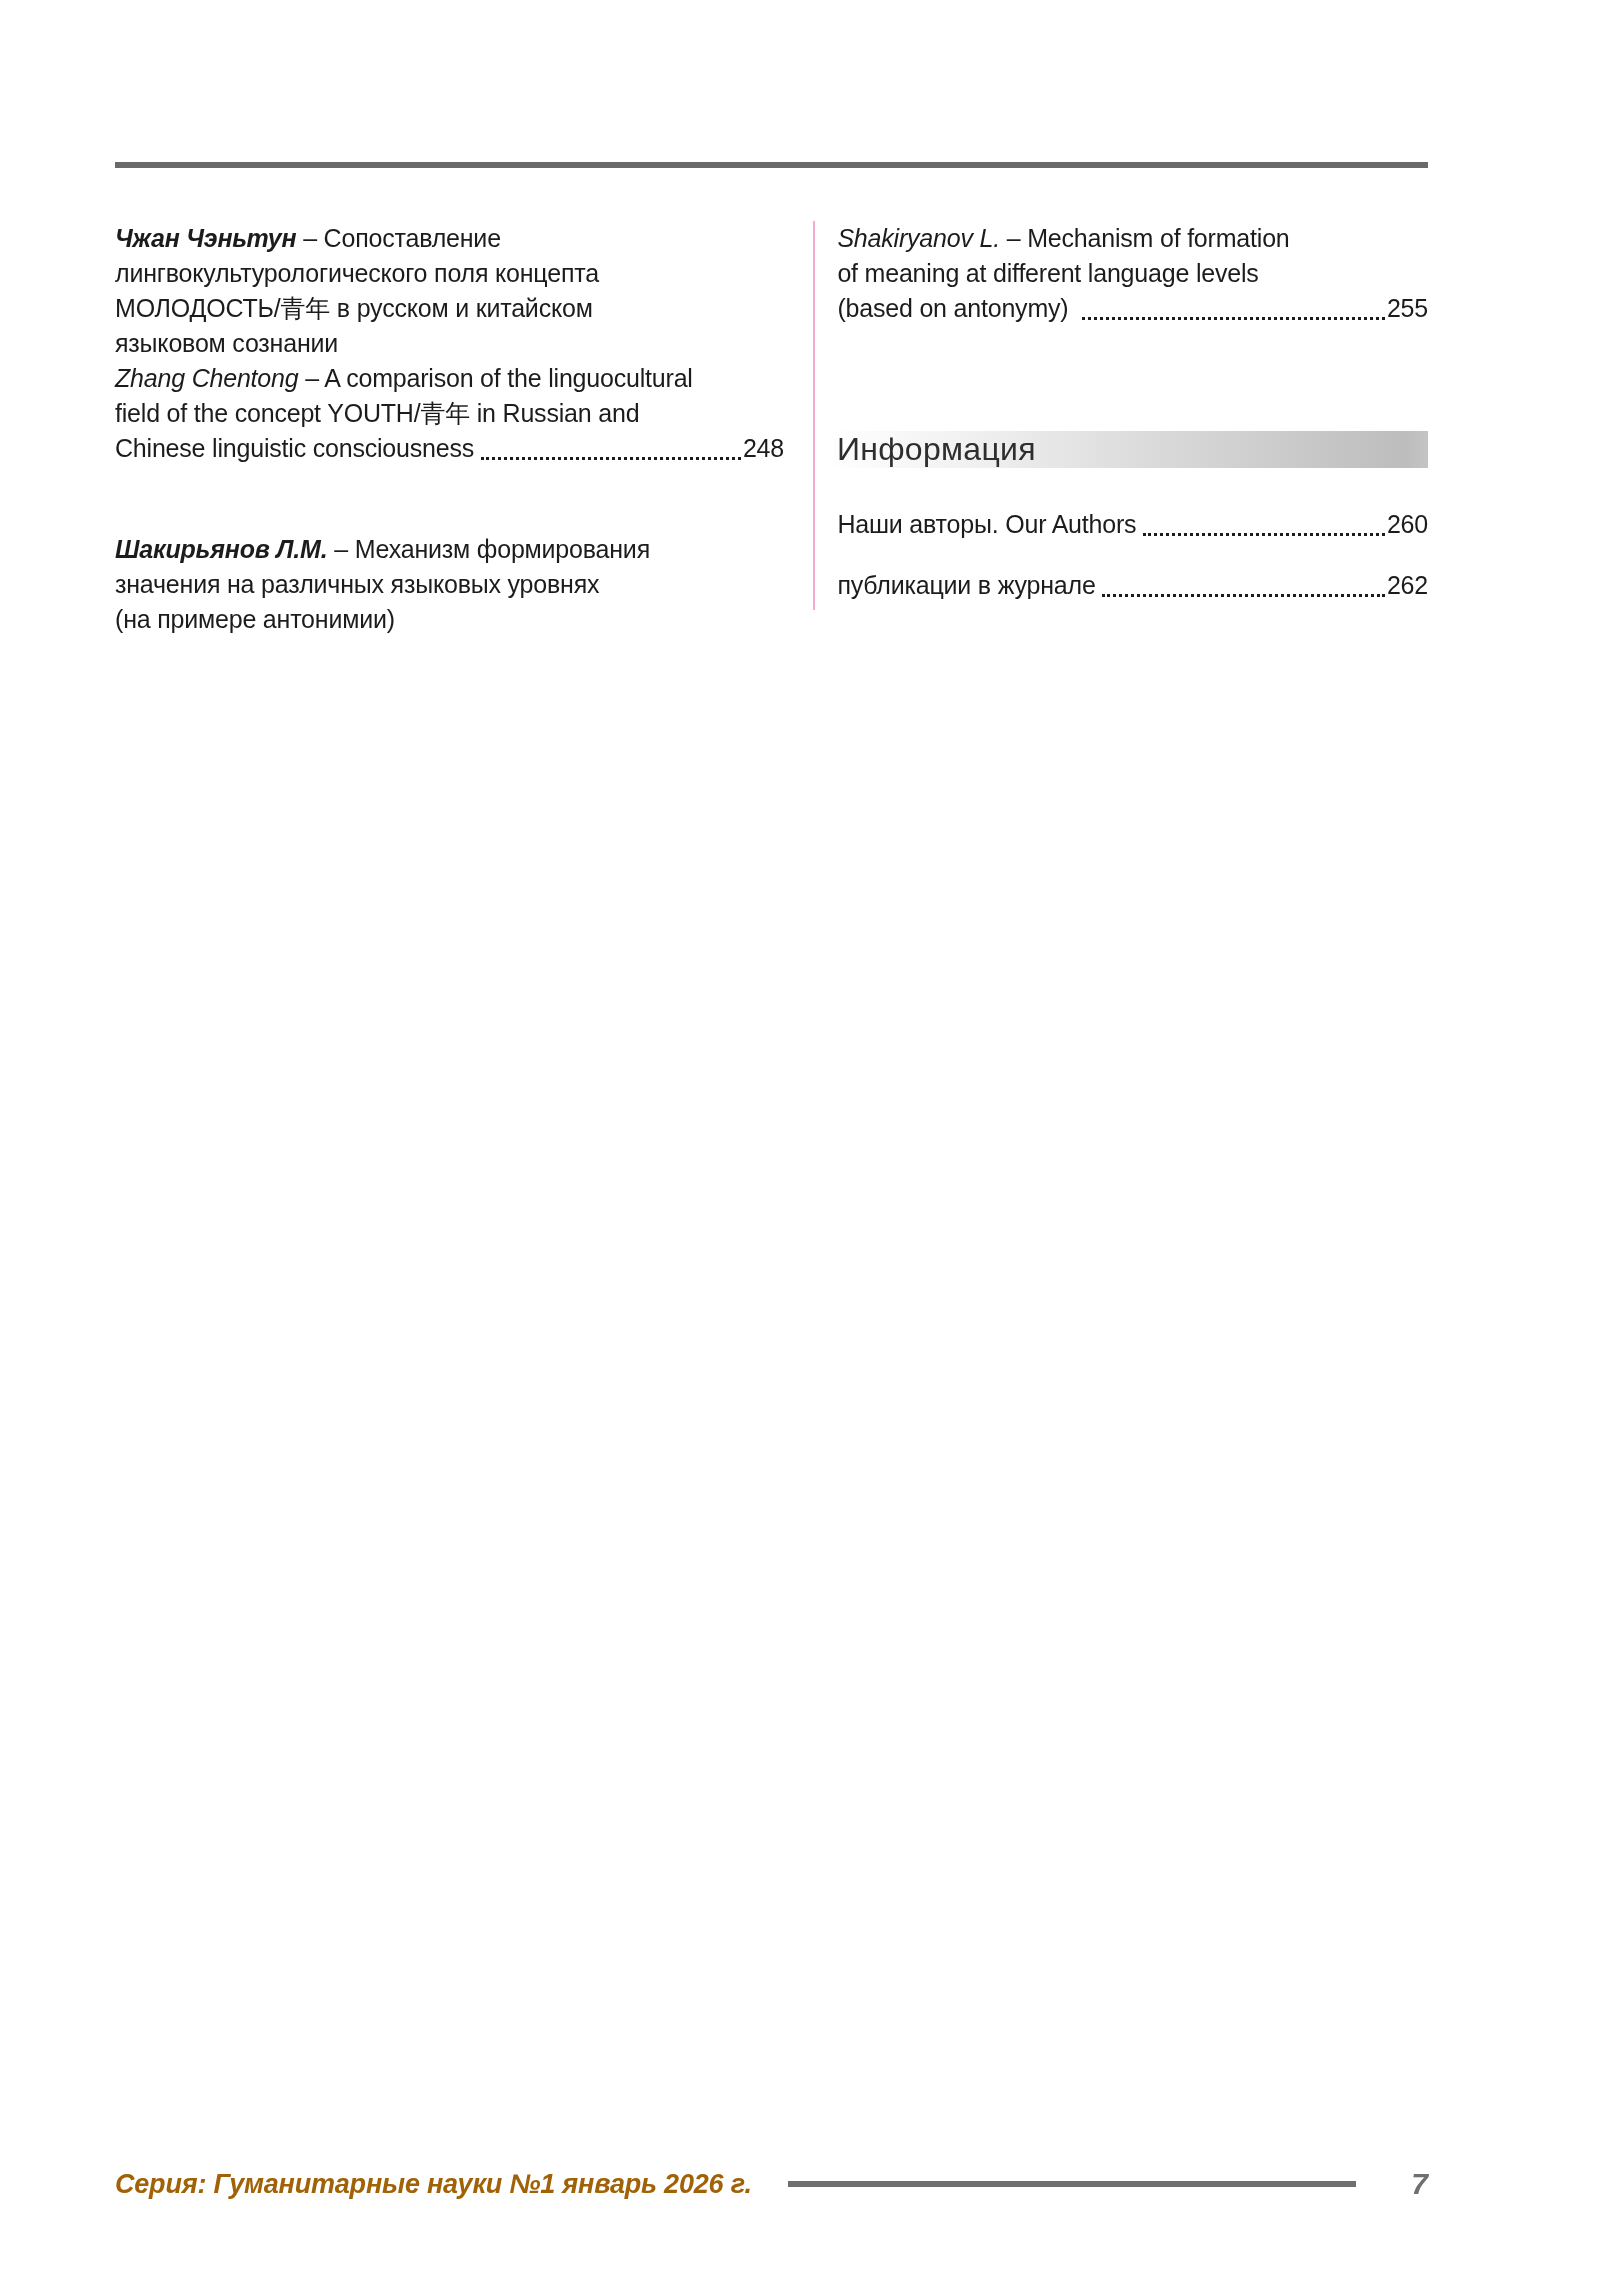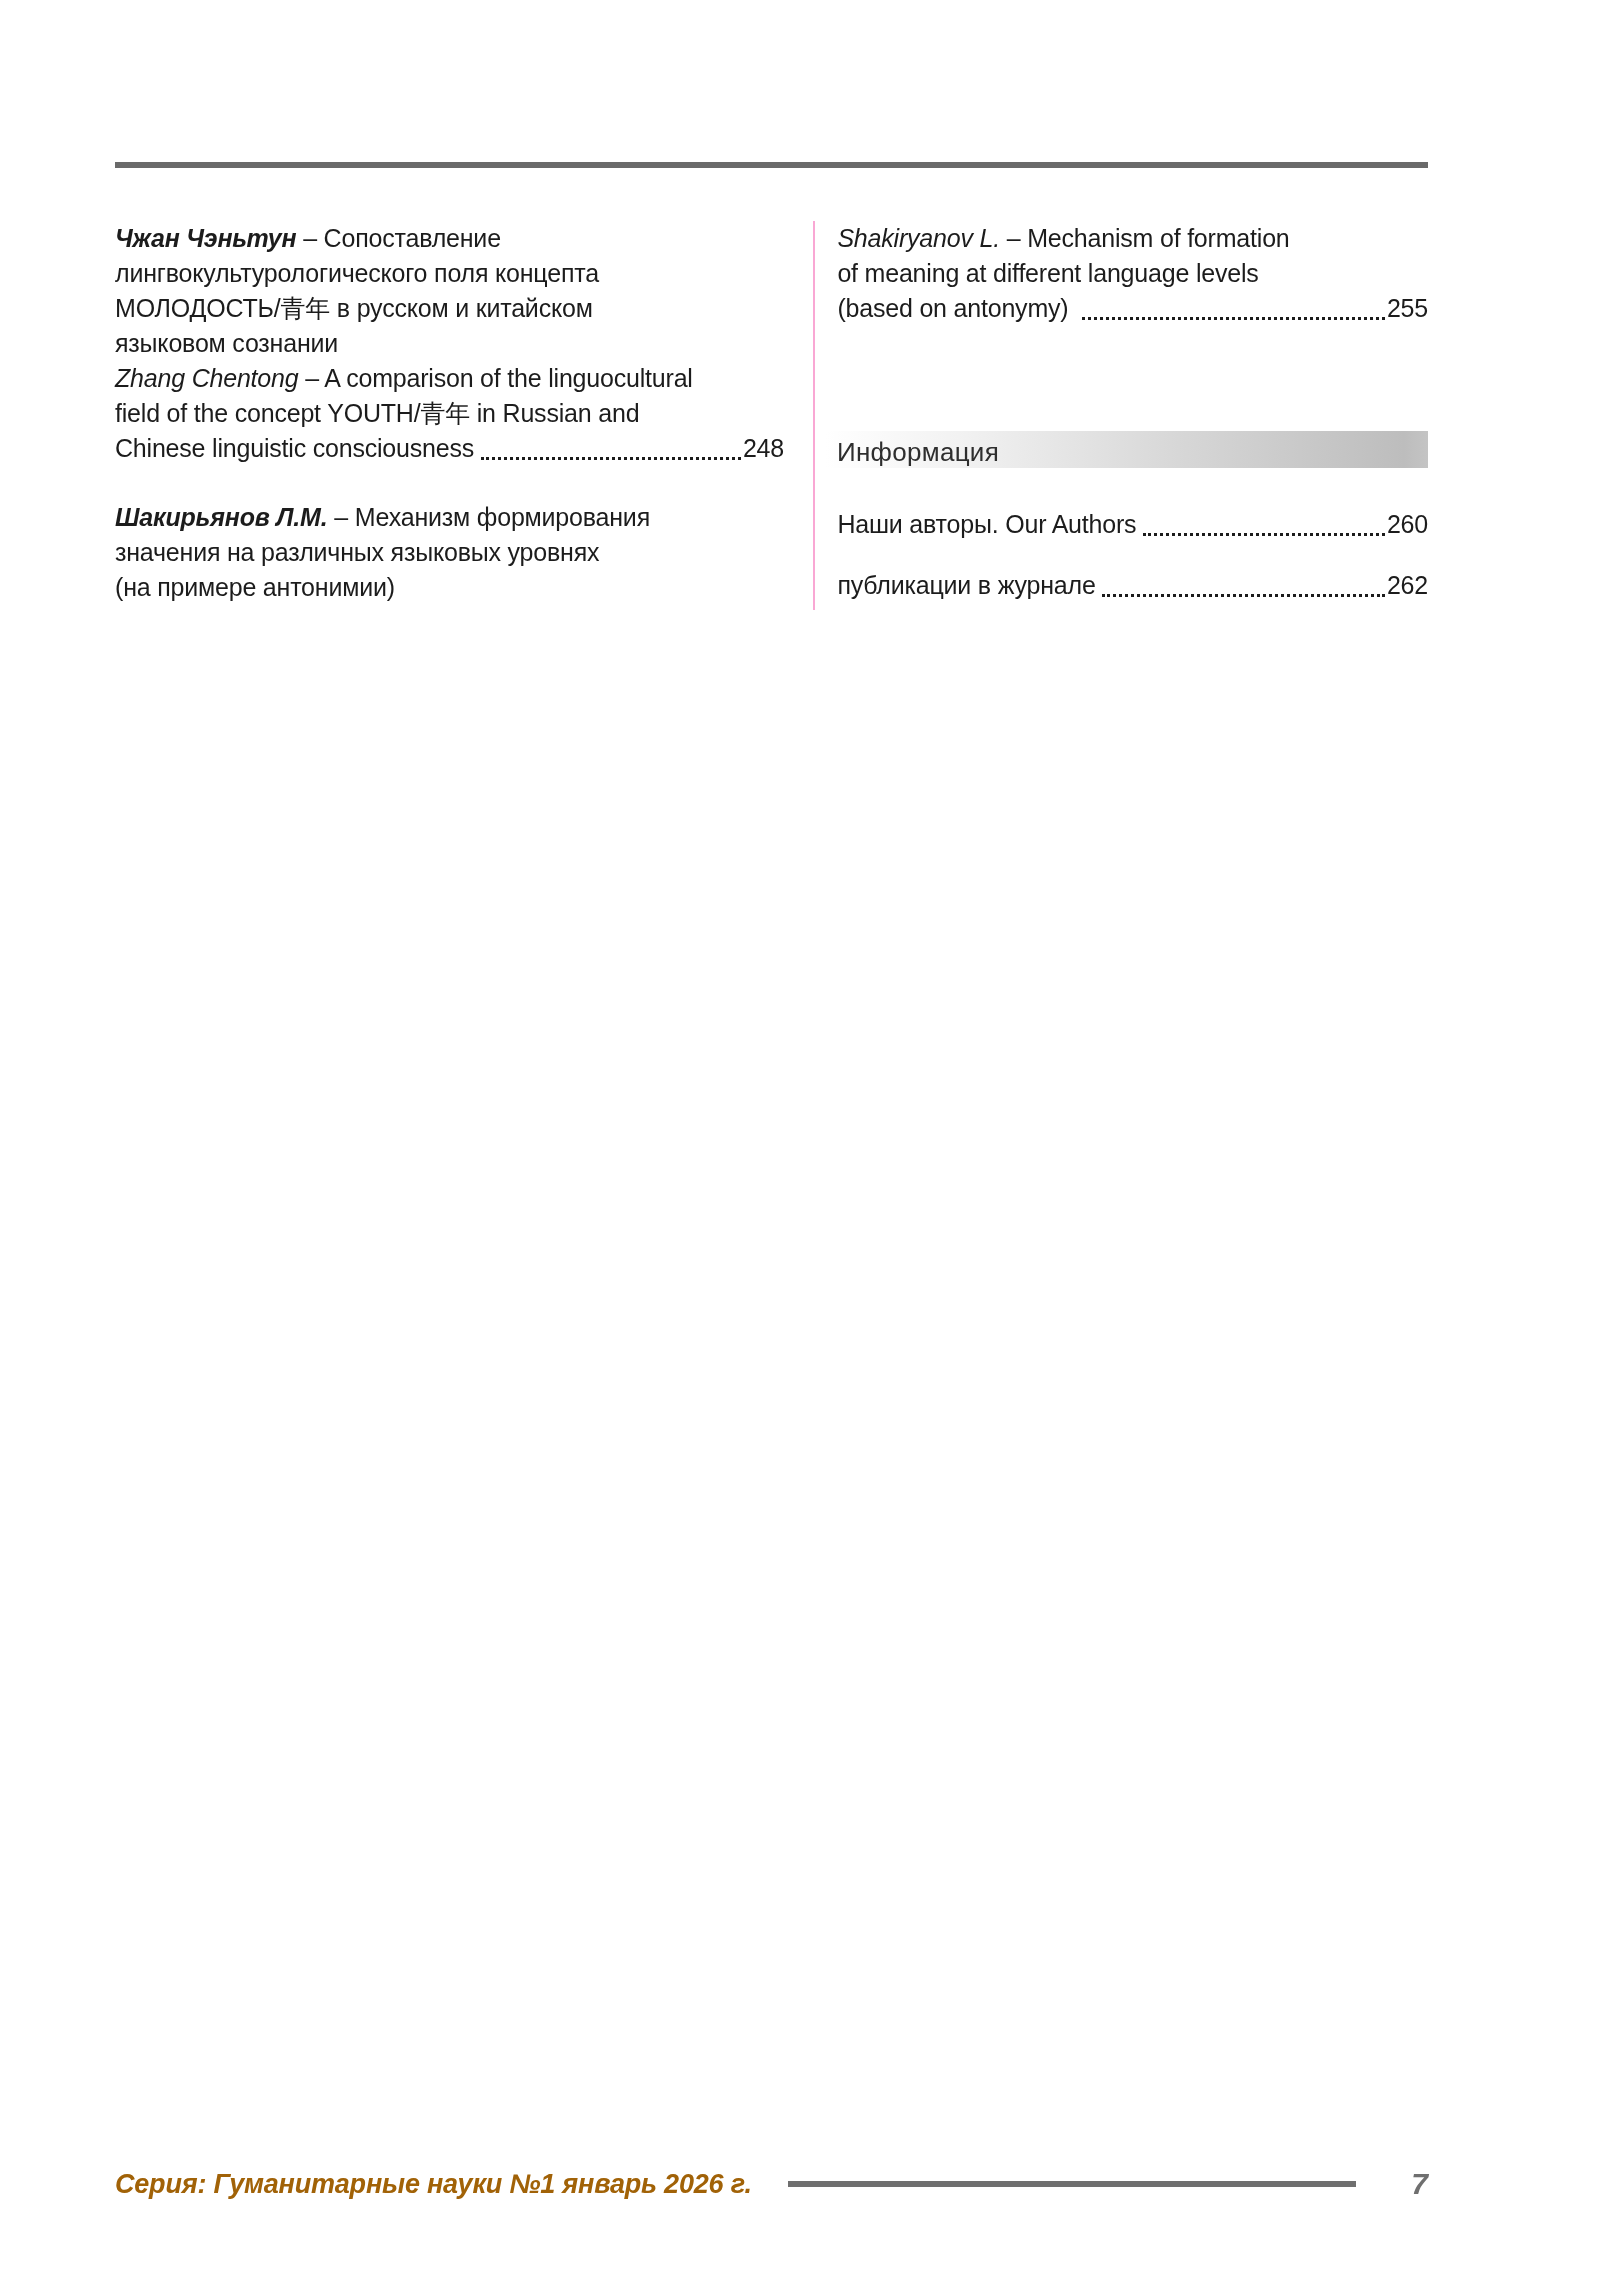--- a/index.html
+++ b/index.html
@@ -24,36 +24,36 @@
     flex:1 1 auto; margin-left:29.4px;
     border-left:2px solid #f9a8d4;
     padding-left:22px; padding-bottom:6.5px;
   }
   .line {
     margin:0; font-size:25px; line-height:35px;
     letter-spacing:-0.2px; color:#1c1c1c;
   }
   .bold-it { font-weight:bold; font-style:italic; }
   .it { font-style:italic; }
-  .entry-gap { margin-top:34px; }
+  .entry-gap { margin-top:66px; }
   .leader-line { display:flex; align-items:flex-end; }
   .leader-line .txt { flex:0 0 auto; white-space:pre; }
   .dot-leader {
     flex:1 1 auto;
     border-bottom:3.3px dotted #1c1c1c;
     margin:0 2px 6.5px 6.5px;
     min-width:19.6px;
   }
   .pg { flex:0 0 auto; }
   .section-band {
     margin-top:105px; margin-left:-11px;
     height:37px; padding-left:10.5px;
-    display:flex; align-items:flex-end;
+    display:flex; align-items:center;
     background:linear-gradient(to right,#ffffff 0%,#f2f2f2 22%,#d6d6d6 60%,#bdbdbd 96%,#c4c4c4 100%);
-    font-size:26px; letter-spacing:0.3px; color:#2e2e2e; font-weight:normal;
+    font-size:32px; letter-spacing:0.3px; color:#2e2e2e; font-weight:normal;
   }
   .band-gap-1 { margin-top:39px;text-align:right; }
   .band-gap-2 { margin-top:26px; }
   .footer {
     position:absolute; left:115px; right:115px; top:2167px;
     display:flex; align-items:center;
   }
   .series {
     font-size:27px; font-weight:bold; font-style:italic;
     color:#a16207; letter-spacing:-0.2px;

